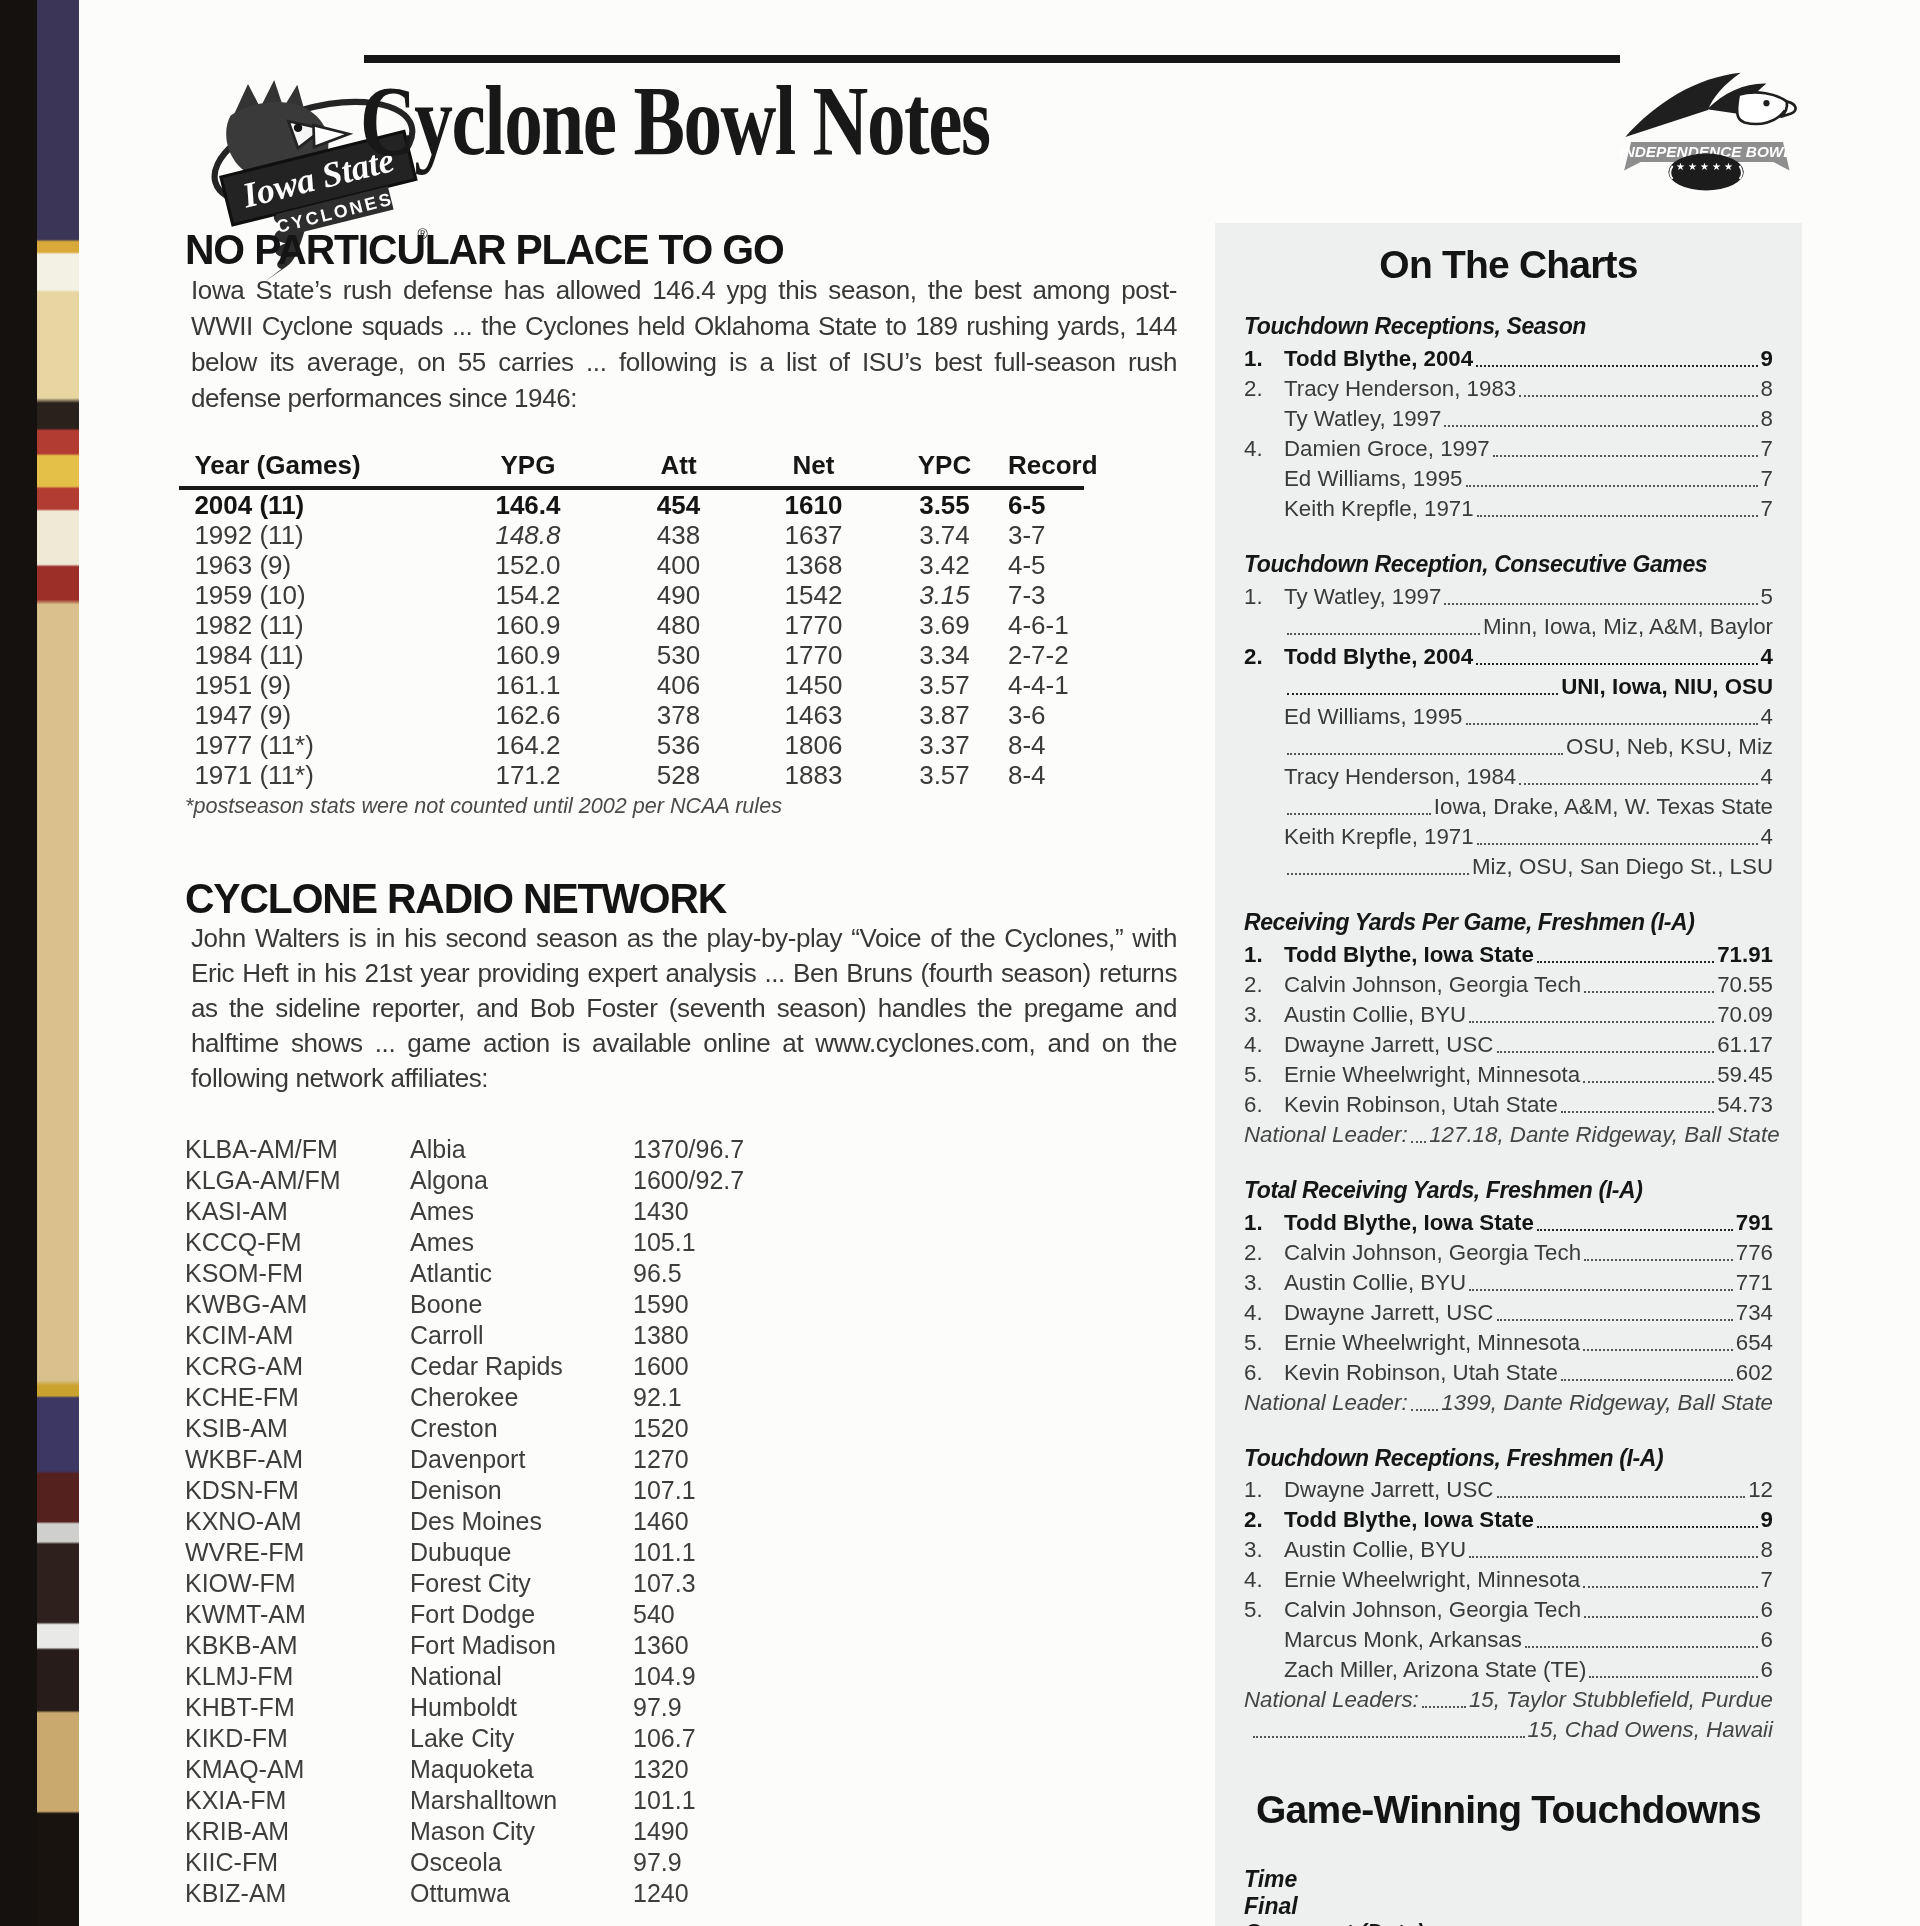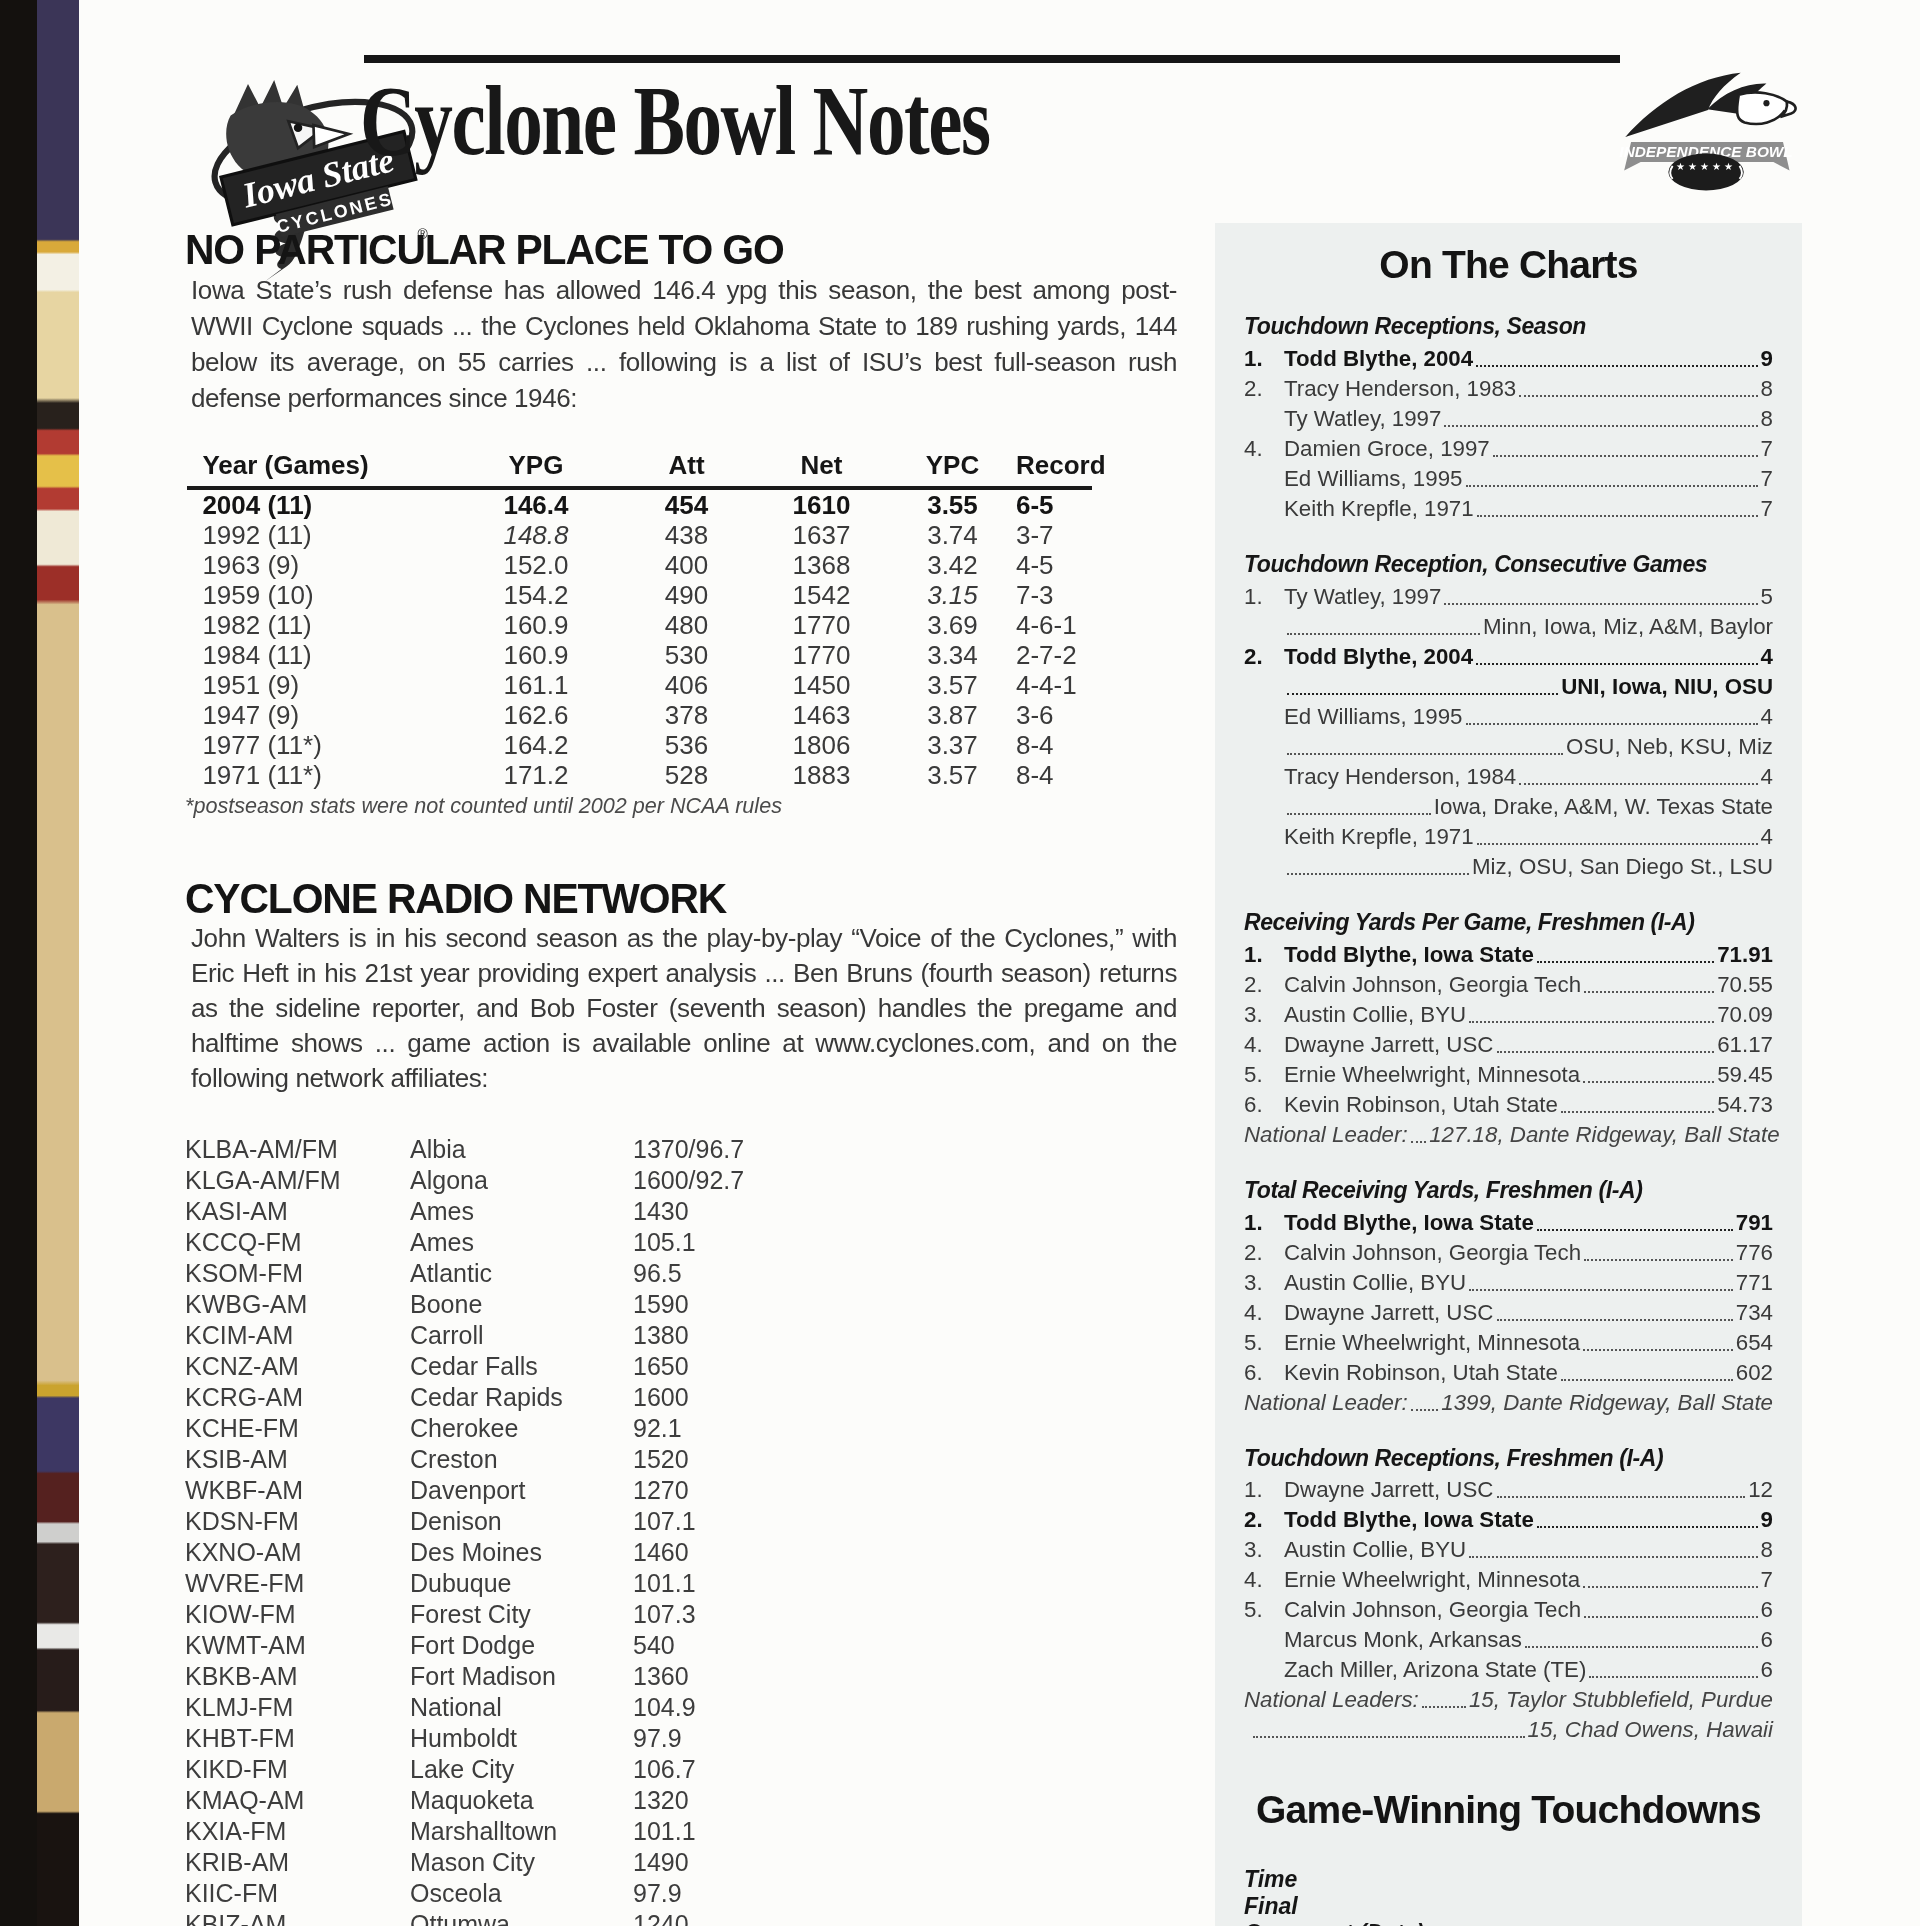--- a/index.html
+++ b/index.html
@@ -27,21 +27,21 @@
   .bowl-logo{position:absolute;left:1608px;top:58px;}
   
   .h-section{position:absolute;left:185px;font-weight:bold;color:#141414;font-size:43px;
     letter-spacing:-1.2px;transform:scaleX(.95);transform-origin:0 0;white-space:nowrap;}
   #h1{top:225px;} #h2{top:874px;}
   .para{position:absolute;left:191px;width:986px;font-size:26px;color:#383838;
     letter-spacing:-0.4px;text-align:justify;}
   #p1{top:272px;line-height:36px;}
   #p2{top:921px;line-height:35px;}
   
-  .rd-table{position:absolute;left:187px;top:450px;width:905px;font-size:26px;color:#3a3a3a;}
+  .rd-table{position:absolute;left:179px;top:450px;width:905px;font-size:26px;color:#3a3a3a;}
   .rd-head,.rd-row{display:grid;grid-template-columns:266px 166px 135px 135px 127px 77px;}
   .rd-head{font-weight:bold;color:#161616;border-bottom:4.6px solid #1a1a1a;padding-bottom:4.6px;}
   .rd-row{line-height:30px;}
   .rd-row.bold{font-weight:bold;color:#141414;}
   .c0{padding-left:15.4px;text-align:left;}
   .c1,.c2,.c3,.c4{text-align:center;}
   .c5{text-align:left;}
   .it{font-style:italic;}
   .rd-foot{position:absolute;left:185px;top:793px;font-size:21.6px;font-style:italic;color:#4a4a4a;}
   
@@ -245,25 +245,20 @@
       <span class="st-call">KWBG-AM</span>
       <span class="st-city">Boone</span>
       <span class="st-freq">1590</span>
     </div>
     <div class="st-row">
       <span class="st-call">KCIM-AM</span>
       <span class="st-city">Carroll</span>
       <span class="st-freq">1380</span>
     </div>
     <div class="st-row">
-      <span class="st-call">KCNZ-AM</span>
-      <span class="st-city">Cedar Falls</span>
-      <span class="st-freq">1650</span>
-    </div>
-    <div class="st-row">
       <span class="st-call">KCRG-AM</span>
       <span class="st-city">Cedar Rapids</span>
       <span class="st-freq">1600</span>
     </div>
     <div class="st-row">
       <span class="st-call">KCHE-FM</span>
       <span class="st-city">Cherokee</span>
       <span class="st-freq">92.1</span>
     </div>
     <div class="st-row">

